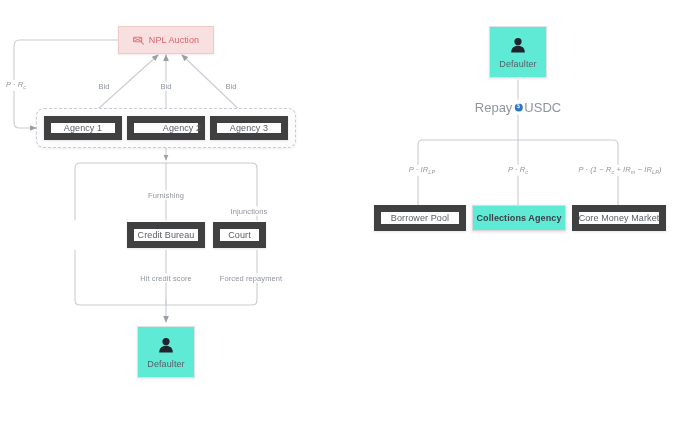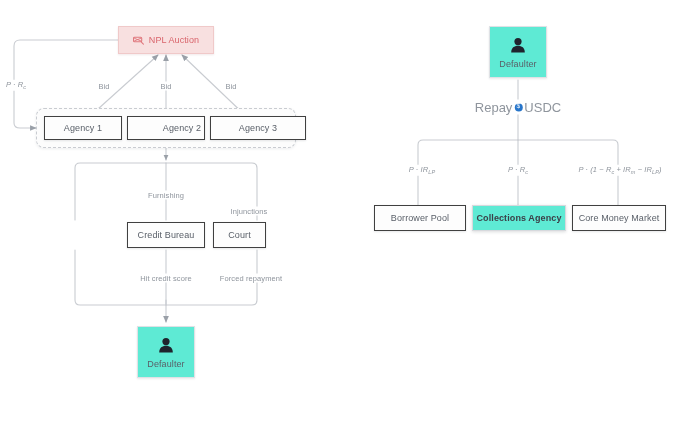--- a/index.html
+++ b/index.html
@@ -34,21 +34,21 @@
     align-items: center;
     justify-content: center;
     border-radius: 0;
     font-size: 9px;
     color: #5a6069;
     letter-spacing: 0.1px;
     white-space: nowrap;
   }
   .node-plain {
     background: #fdfdfd;
-    border: 1px solid #404040;
+    border: 7px solid #404040;
     box-shadow: 0 1px 2px rgba(30,35,45,0.10), 0 0 0 0.5px rgba(30,35,45,0.02);
   }
   .node-accent {
     background: #f8e0e0;
     border: 1px solid #f0c9c9;
     color: #d9646b;
     box-shadow: 0 1px 2px rgba(120,40,45,0.10);
     gap: 5px;
     font-size: 9px;
   }
@@ -181,21 +181,21 @@
   </div>
 
   <div class="group-box" style="left:36px; top:108px; width:260px; height:40px;"></div>
 
   <div class="node node-plain" style="left:44px; top:116px; width:78px; height:24px;">
     <span>Agency 1</span>
   </div>
   <div class="node node-plain" style="left:127px; top:116px; width:78px; height:24px;padding-left:32px;">
     <span>Agency 2</span>
   </div>
-  <div class="node node-plain" style="left:210px; top:116px; width:96px; height:24px;">
+  <div class="node node-plain" style="left:210px; top:116px; width:78px; height:24px;">
     <span>Agency 3</span>
   </div>
 
   <div class="edge-label" style="left:104px; top:86px;">Bid</div>
   <div class="edge-label" style="left:166px; top:86px;">Bid</div>
   <div class="edge-label" style="left:231px; top:86px;">Bid</div>
 
   <div class="edge-label math" style="left:16px; top:85px;">
     <span>P · R</span><span class="sub">c</span>
   </div>

